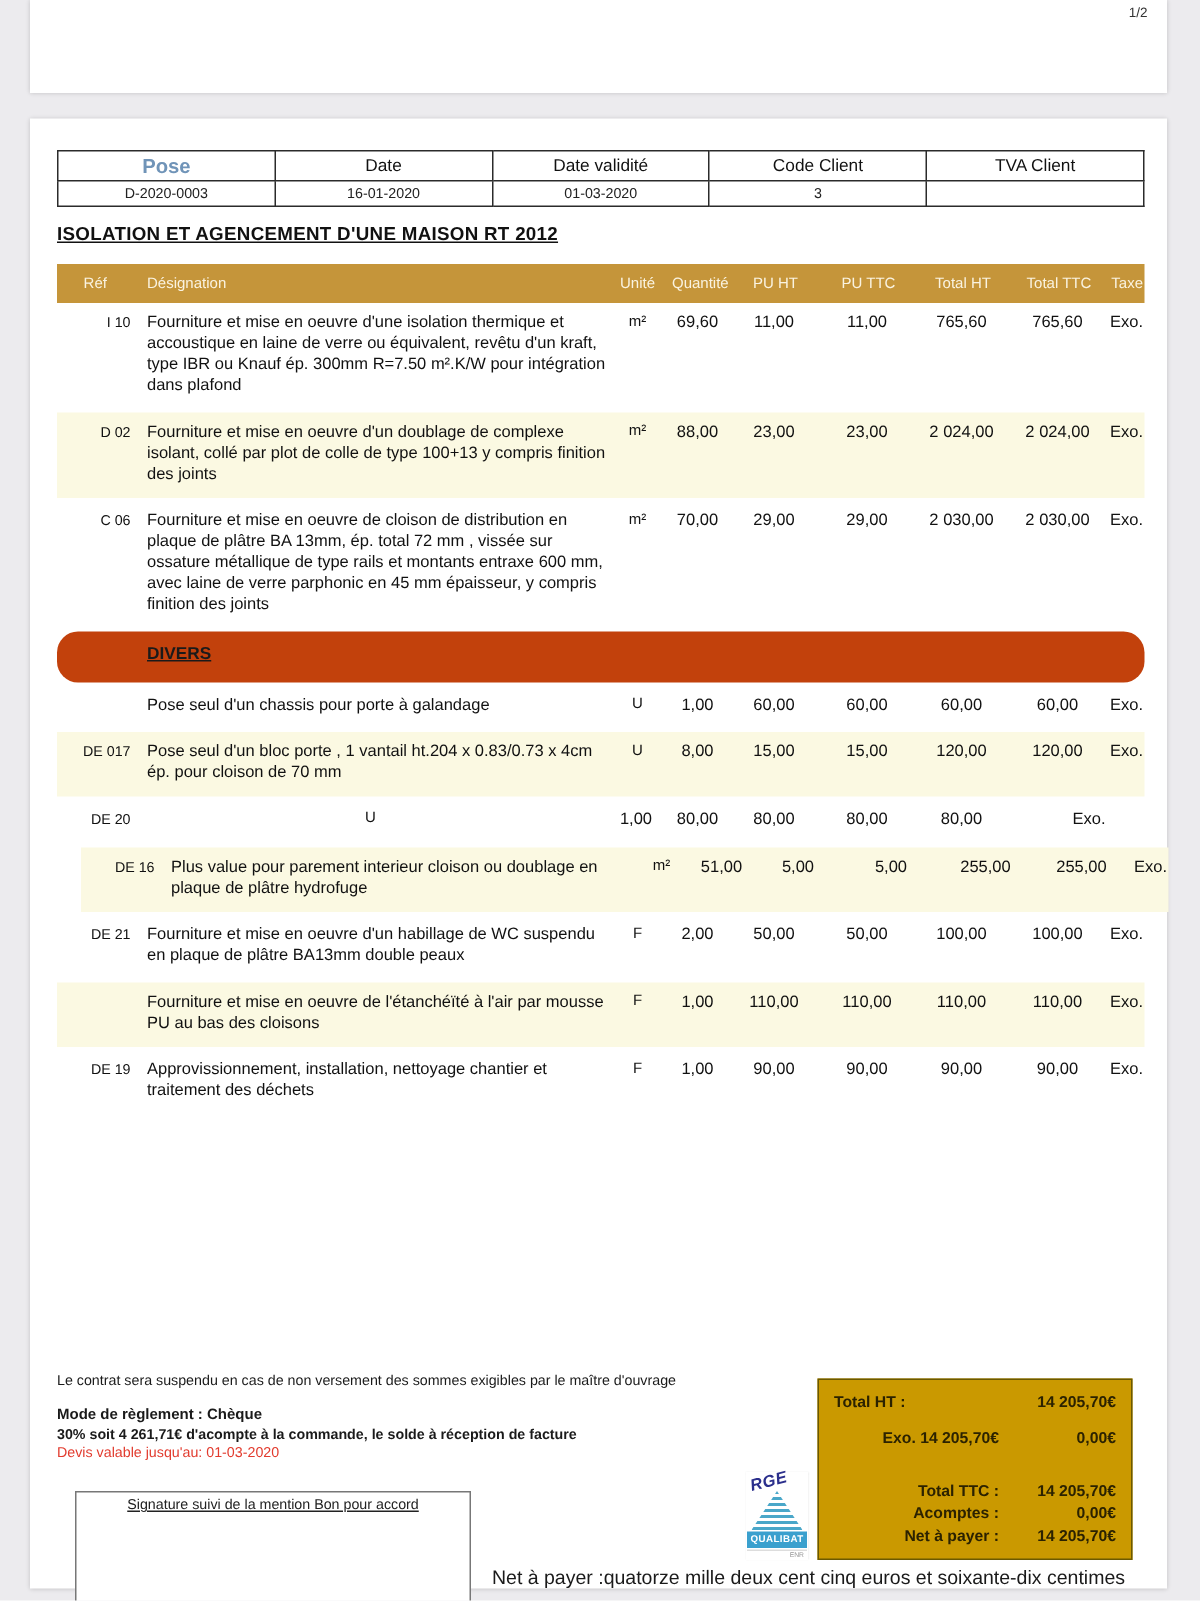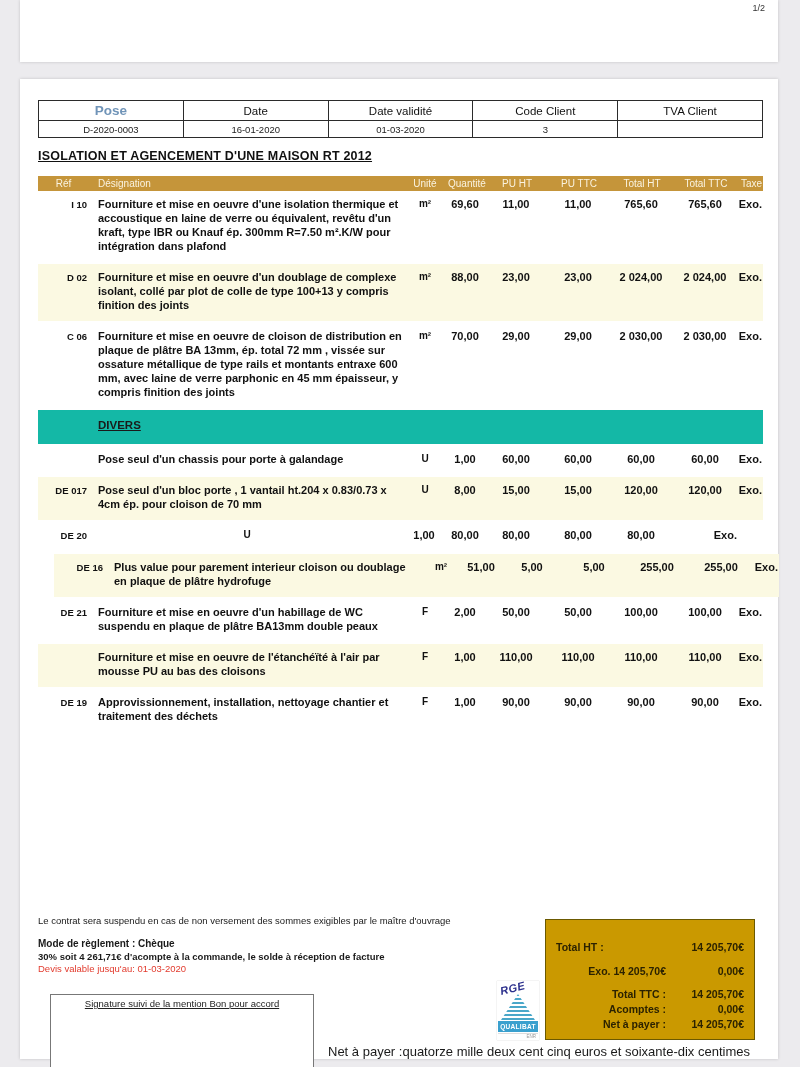--- a/index.html
+++ b/index.html
@@ -39,34 +39,33 @@
     text-decoration:underline; letter-spacing:.2px; color:#111;
   }
 
   
   .grid-cols {
     display:grid;
     grid-template-columns:52px 314px 42px 40px 62px 62px 64px 64px 1fr;
     width:725px;
   }
   .thead {
-    height:15px; align-items:center;
+    height:26px; align-items:center;
     color:#FAF3E0; font-size:10px;
   }
   .thead .c { padding:0 2px; }
   .c.ref   { text-align:right; padding-right:3px; }
   .c.des   { text-align:left; padding-left:8px; }
   .c.unit  { text-align:center; }
   .c.num   { text-align:center; padding-right:2px; }
   .c.tax   { text-align:right; padding-right:1px; }
   .thead .c.ref { text-align:center; }
   .row {
     font-size:11px; line-height:14px; padding:6px 0 9px 0; margin-bottom:2px;
     color:#111;
-    font-weight:bold;
   }
   .row .c.ref { font-size:9.5px; padding-top:1px; }
   .row .c.unit { font-size:10px; }
   .section-row {
     padding:9px 0 13px 0; margin-bottom:2px;
   }
   .section-row .c.des {
     font-weight:bold; text-decoration:underline; font-size:11.5px;
   }
 
@@ -82,21 +81,21 @@
   .signature-box {
     position:absolute; top:79px; left:12px; width:264px; height:77px;
     border:1px solid #777; background:#fff;
   }
   .signature-box span {
     display:block; text-align:center; padding-top:3px;
     text-decoration:underline; font-size:9.5px; color:#222;
   }
   .totals-box {
     position:absolute; top:4px; right:8px; width:210px; height:121px;
-    border:1px solid #6b5900; padding:20px 10px 7px 10px;
+    border:1px solid #6b5900; padding:8px 10px 7px 10px;
     font-weight:bold; font-size:10.5px; color:#2B2200;
     display:flex; flex-direction:column;
   }
   .t-row { display:flex; line-height:15px; }
   .t-row .lbl { flex:1; text-align:right; }
   .t-row.first .lbl { text-align:left; }
   .t-row .val { width:78px; text-align:right; }
   .t-row.exo { margin-top:9px; }
   .t-spacer { flex:1; }
 
@@ -204,21 +203,21 @@
           <div class="c des">Fourniture et mise en oeuvre de cloison de distribution en plaque de plâtre BA 13mm, ép. total 72 mm , vissée sur ossature métallique de type rails et montants entraxe 600 mm, avec laine de verre parphonic en 45 mm épaisseur, y compris finition des joints</div>
           <div class="c unit">m²</div>
           <div class="c num">70,00</div>
           <div class="c num">29,00</div>
           <div class="c num">29,00</div>
           <div class="c num">2 030,00</div>
           <div class="c num">2 030,00</div>
           <div class="c tax">Exo.</div>
         </div>
 
-        <div class="section-row grid-cols" style="background:#14b8a6;">
+        <div class="section-row grid-cols" style="background:#c2410c;border-radius:14px;">
           <div class="c ref"></div>
           <div class="c des">DIVERS</div>
         </div>
 
         <div class="row grid-cols">
           <div class="c ref"></div>
           <div class="c des">Pose seul d'un chassis pour porte à galandage</div>
           <div class="c unit">U</div>
           <div class="c num">1,00</div>
           <div class="c num">60,00</div>

